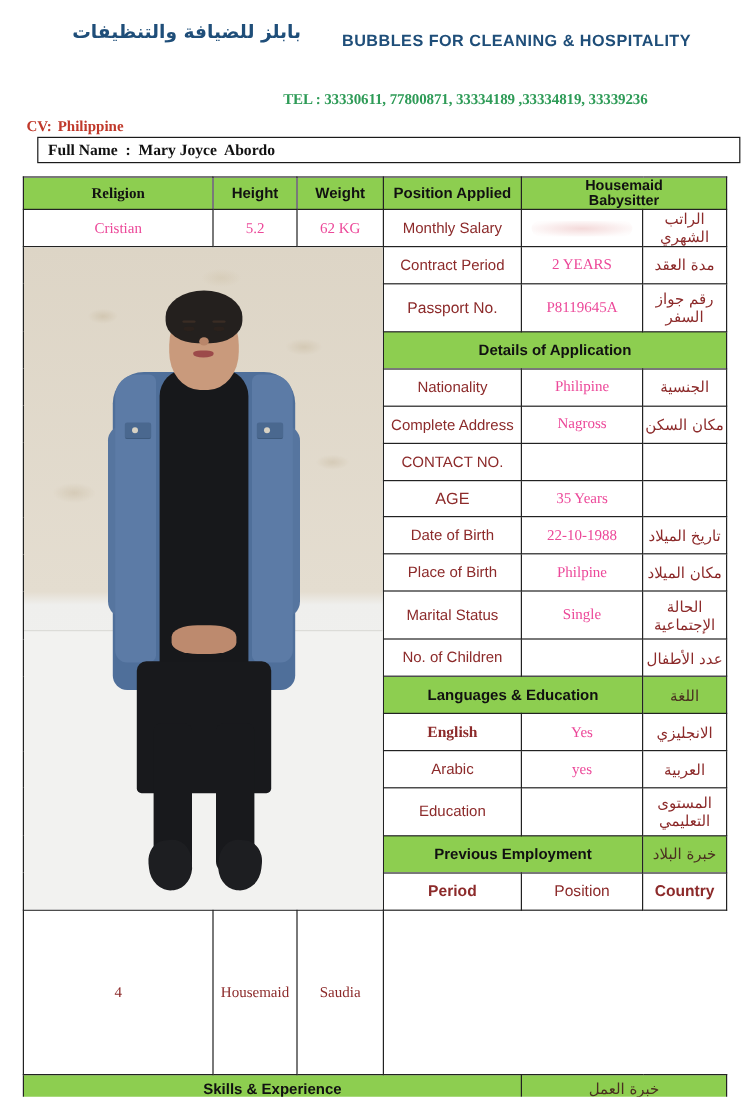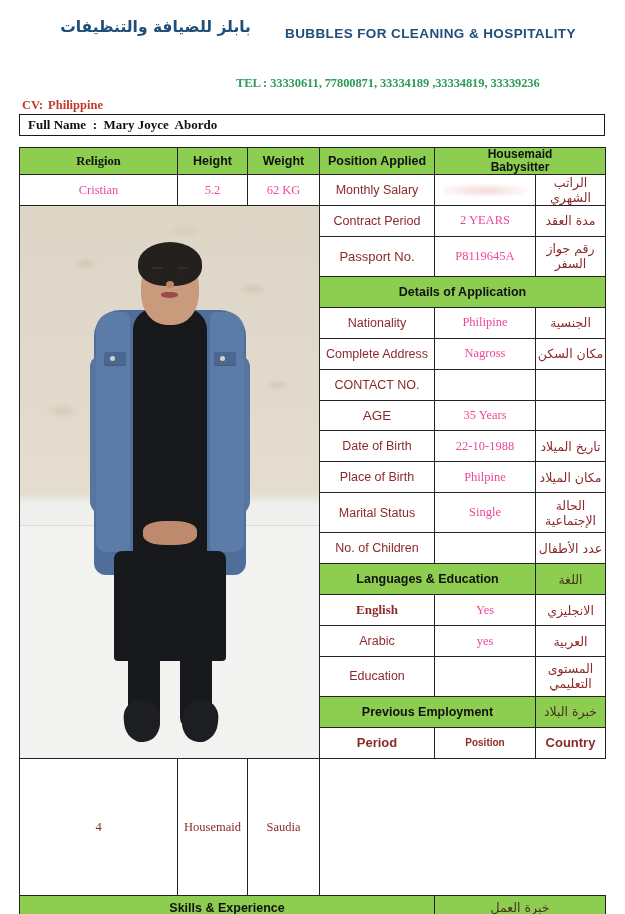--- a/index.html
+++ b/index.html
@@ -62,21 +62,21 @@
     font-family: "Liberation Serif", serif;
     font-size: 12.5px;
     font-weight: bold;
     color: #C0392B;
   }
   .cv-label .cv-k { color: #C0392B; }
   .cv-label .cv-v { color: #C0392B; padding-left: 5px; }
 
   .fullname-box {
     position: absolute;
-    left: 19px;
+    left: 31px;
     top: 114px;
     width: 586px;
     height: 22px;
     border: 1.6px solid #1a1a1a;
     box-sizing: border-box;
     background: #fff;
   }
   .fullname-txt {
     position: absolute;
     left: 8px;
@@ -461,21 +461,21 @@
     <td class="val-serif"></td>
     <td class="ar">المستوى التعليمي</td>
   </tr>
 
   <tr>
     <td class="grn sec-title" colspan="2">Previous Employment</td>
     <td class="grn ar-dark" style="font-weight:normal;">خبرة البلاد</td>
   </tr>
   <tr>
     <td class="lbl" style="font-weight:bold;font-size:13px;">Period</td>
-    <td class="lbl" style="font-weight:bold;font-size:10px;">Position</td>
+    <td class="lbl" style="font-weight:normal;font-size:13px;">Position</td>
     <td class="lbl" style="font-weight:bold;font-size:13px;">Country</td>
   </tr>
   <tr>
     <td class="val-red" style="height:136px;">4</td>
     <td class="val-red">Housemaid</td>
     <td class="val-red">Saudia</td>
   </tr>
 
   <tr>
     <td class="grn sec-title" colspan="4">Skills &amp; Experience</td>

